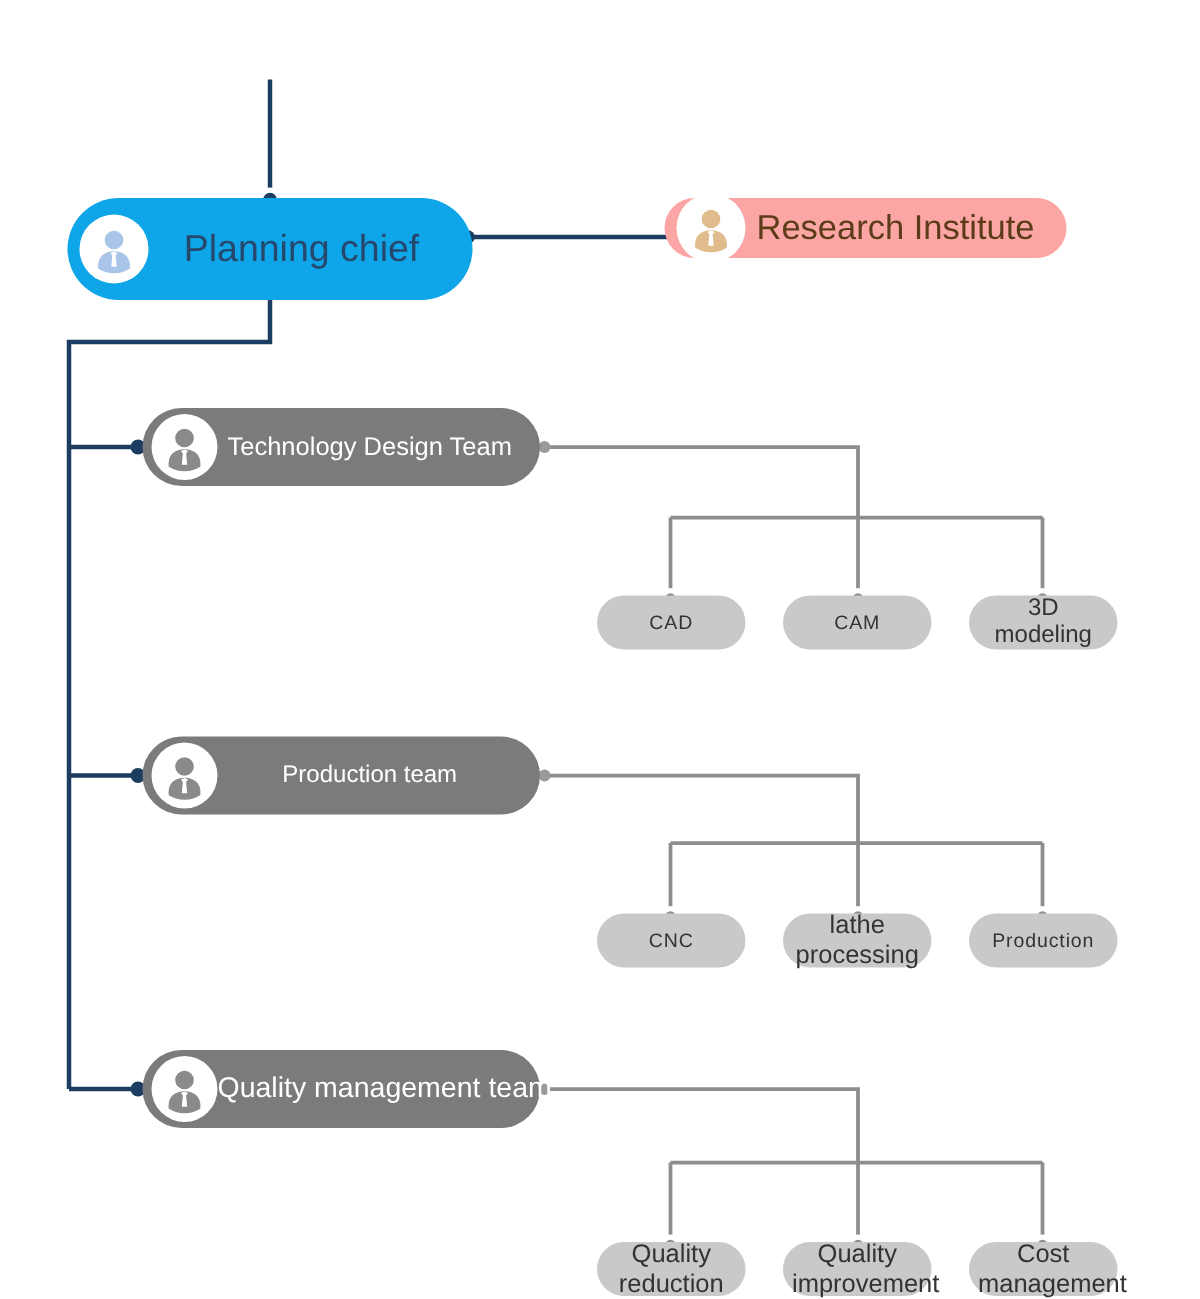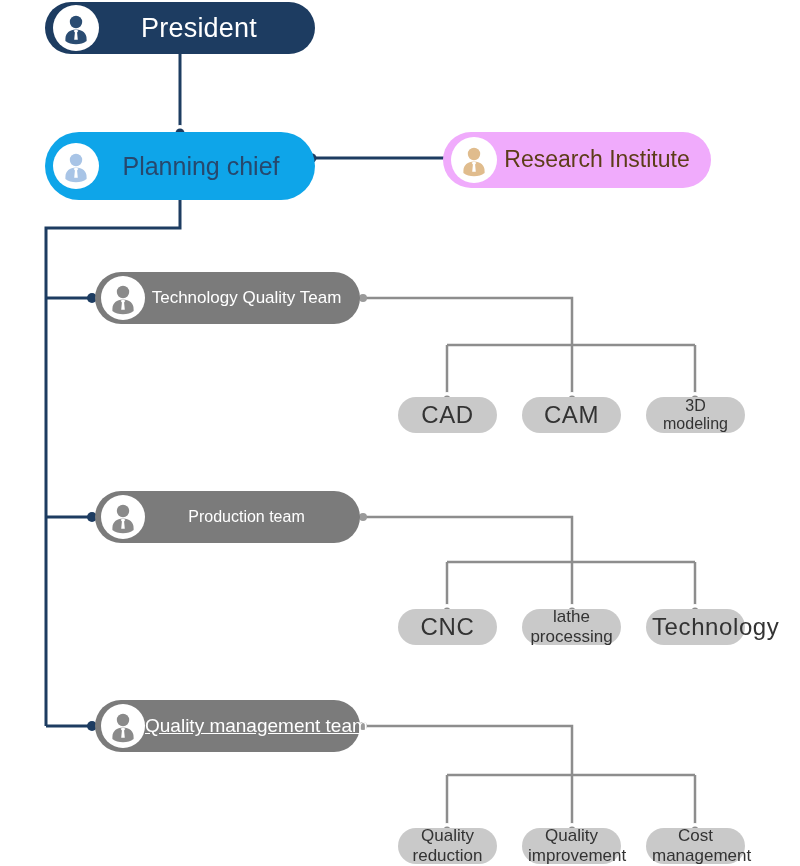--- a/index.html
+++ b/index.html
@@ -80,22 +80,22 @@
     color: #27486d;
     font-size: 25px;
     padding-right: 12px;
   }
 
   
   .node.level-institute {
     left: 443px;
     top: 132px;
     width: 268px;
-    height: 56px;
-    background: #f0abfc;
+    height: 40px;
+    background: #fca5a5;
     padding-left: 8px;
   }
   .node.level-institute .node-label {
     flex: 1;
     color: #5c3c18;
     font-size: 23px;
     padding-right: 14px;
   }
 
   
@@ -110,21 +110,21 @@
     flex: 1;
     color: #ffffff;
     padding-right: 12px;
   }
   .node.level-team.team-tech  { top: 272px; }
   .node.level-team.team-prod  { top: 491px; }
   .node.level-team.team-qual  { top: 700px; }
 
   .node.team-tech .node-label { font-size: 17px; }
   .node.team-prod .node-label { font-size: 16px; }
-  .node.team-qual .node-label { font-size: 19px; text-decoration: underline; }
+  .node.team-qual .node-label { font-size: 19px; }
 
   
   .avatar {
     flex: 0 0 auto;
     width: 44px;
     height: 44px;
     border-radius: 50%;
     background: #ffffff;
     display: flex;
     align-items: center;
@@ -150,21 +150,21 @@
     justify-content: center;
     color: #333333;
     text-align: center;
   }
   .leaf .node-label {
     width: 100%;
     padding: 0 6px;
     box-sizing: border-box;
   }
   .leaf.size-lg .node-label {
-    font-size: 24px;
+    font-size: 13px;
     letter-spacing: 0.6px;
   }
   .leaf.size-md .node-label {
     font-size: 16px;
   }
   .leaf.size-sm .node-label {
     font-size: 17px;
     font-weight: normal;
     line-height: 1.15;
   }
@@ -251,31 +251,20 @@
       <circle cx="363" cy="726" r="4" fill="#9a9a9a"></circle>
       <circle cx="447" cy="830" r="7" fill="#ffffff"></circle>
         <circle cx="447" cy="830" r="3.5" fill="#8d8d8d"></circle>
       <circle cx="572" cy="830" r="7" fill="#ffffff"></circle>
         <circle cx="572" cy="830" r="3.5" fill="#8d8d8d"></circle>
       <circle cx="695" cy="830" r="7" fill="#ffffff"></circle>
         <circle cx="695" cy="830" r="3.5" fill="#8d8d8d"></circle>
     </g>
   </svg>
 
-  <div class="node level-root">
-    <span class="avatar">
-      <svg width="40" height="40" viewBox="0 0 40 40">
-        <circle cx="20" cy="20" r="20" fill="#ffffff"></circle>
-        <circle cx="20" cy="14" r="6.2" fill="#2a4c72"></circle>
-        <path d="M20 21.5c-6.3 0-10.6 3.6-10.6 9.4 0 1.2 0 2.1 0 2.1 2.8 2.1 6.5 3.2 10.6 3.2s7.8-1.1 10.6-3.2c0 0 0-0.9 0-2.1 0-5.8-4.3-9.4-10.6-9.4z" fill="#2a4c72"></path>
-        <path d="M20 21.6l-2.4 1.1 1.3 1.7-0.7 7.4h3.6l-0.7-7.4 1.3-1.7z" fill="#ffffff"></path>
-      </svg>
-    </span>
-    <span class="node-label">President</span>
-  </div>
 
   <div class="node level-chief">
     <span class="avatar">
       <svg width="40" height="40" viewBox="0 0 40 40">
         <circle cx="20" cy="20" r="20" fill="#ffffff"></circle>
         <circle cx="20" cy="14" r="6.2" fill="#a8c4e6"></circle>
         <path d="M20 21.5c-6.3 0-10.6 3.6-10.6 9.4 0 1.2 0 2.1 0 2.1 2.8 2.1 6.5 3.2 10.6 3.2s7.8-1.1 10.6-3.2c0 0 0-0.9 0-2.1 0-5.8-4.3-9.4-10.6-9.4z" fill="#a8c4e6"></path>
         <path d="M20 21.6l-2.4 1.1 1.3 1.7-0.7 7.4h3.6l-0.7-7.4 1.3-1.7z" fill="#ffffff"></path>
       </svg>
     </span>
@@ -296,21 +285,21 @@
 
   <div class="node level-team team-tech">
     <span class="avatar">
       <svg width="40" height="40" viewBox="0 0 40 40">
         <circle cx="20" cy="20" r="20" fill="#ffffff"></circle>
         <circle cx="20" cy="14" r="6.2" fill="#8a8a8a"></circle>
         <path d="M20 21.5c-6.3 0-10.6 3.6-10.6 9.4 0 1.2 0 2.1 0 2.1 2.8 2.1 6.5 3.2 10.6 3.2s7.8-1.1 10.6-3.2c0 0 0-0.9 0-2.1 0-5.8-4.3-9.4-10.6-9.4z" fill="#8a8a8a"></path>
         <path d="M20 21.6l-2.4 1.1 1.3 1.7-0.7 7.4h3.6l-0.7-7.4 1.3-1.7z" fill="#ffffff"></path>
       </svg>
     </span>
-    <span class="node-label">Technology Quality Team</span>
+    <span class="node-label">Technology Design Team</span>
   </div>
 
   <div class="node level-team team-prod">
     <span class="avatar">
       <svg width="40" height="40" viewBox="0 0 40 40">
         <circle cx="20" cy="20" r="20" fill="#ffffff"></circle>
         <circle cx="20" cy="14" r="6.2" fill="#8a8a8a"></circle>
         <path d="M20 21.5c-6.3 0-10.6 3.6-10.6 9.4 0 1.2 0 2.1 0 2.1 2.8 2.1 6.5 3.2 10.6 3.2s7.8-1.1 10.6-3.2c0 0 0-0.9 0-2.1 0-5.8-4.3-9.4-10.6-9.4z" fill="#8a8a8a"></path>
         <path d="M20 21.6l-2.4 1.1 1.3 1.7-0.7 7.4h3.6l-0.7-7.4 1.3-1.7z" fill="#ffffff"></path>
       </svg>
@@ -343,21 +332,21 @@
   <div class="leaf col-1 row-b size-lg">
     <span class="node-label">CNC</span>
   </div>
   <div class="leaf col-2 row-b size-sm">
     <span class="node-label">
       <span>lathe</span><br>
       <span>processing</span>
     </span>
   </div>
   <div class="leaf col-3 row-b size-lg">
-    <span class="node-label">Technology</span>
+    <span class="node-label">Production</span>
   </div>
 
   <div class="leaf col-1 row-c size-sm">
     <span class="node-label">
       <span>Quality</span><br>
       <span>reduction</span>
     </span>
   </div>
   <div class="leaf col-2 row-c size-sm">
     <span class="node-label">

